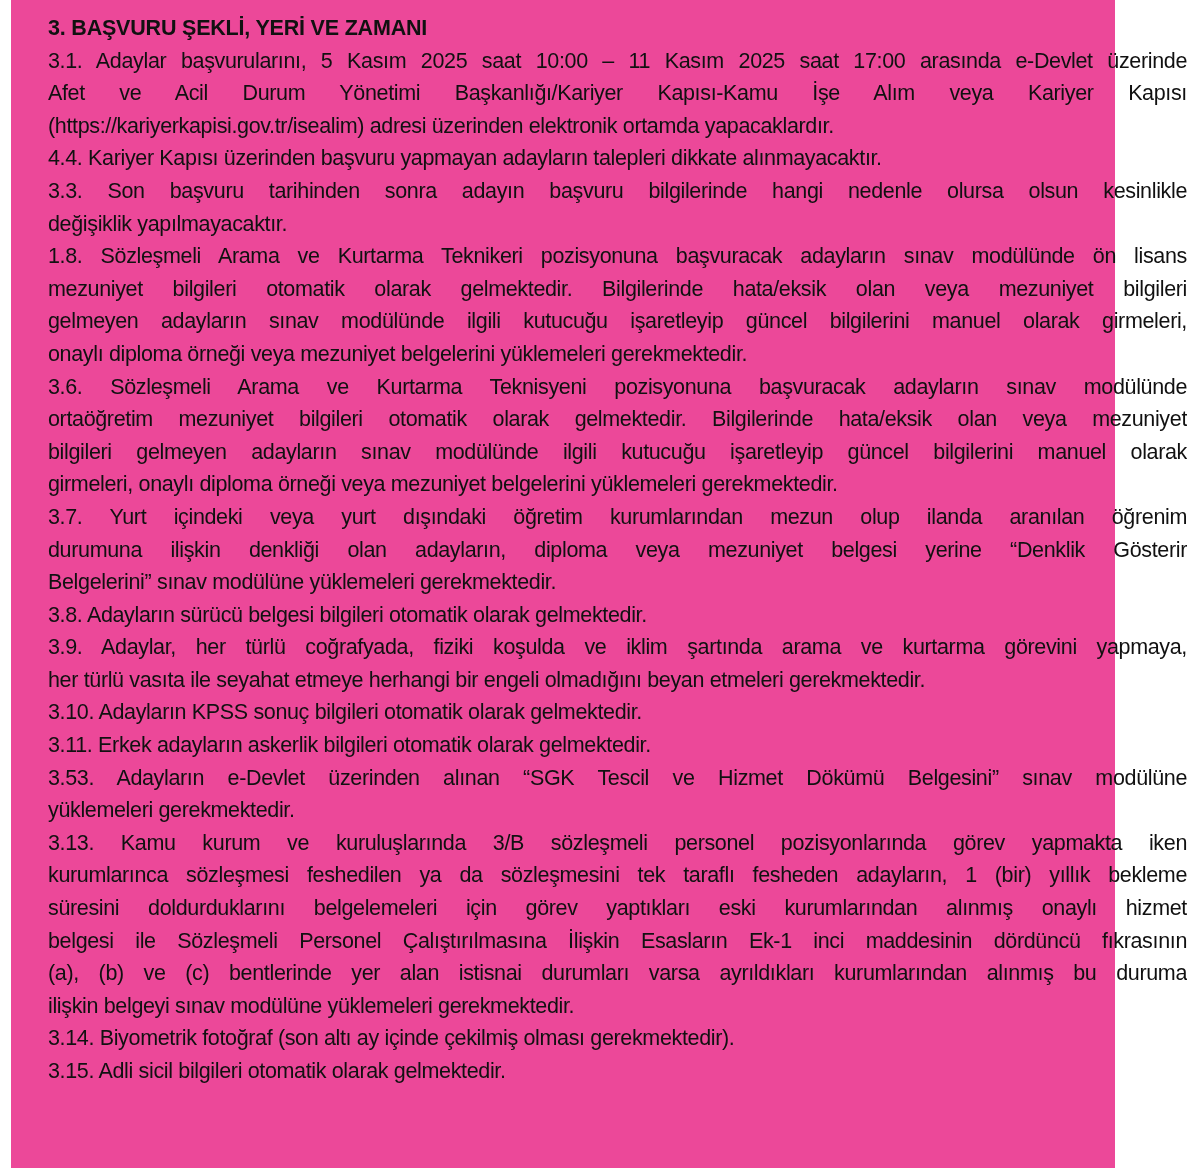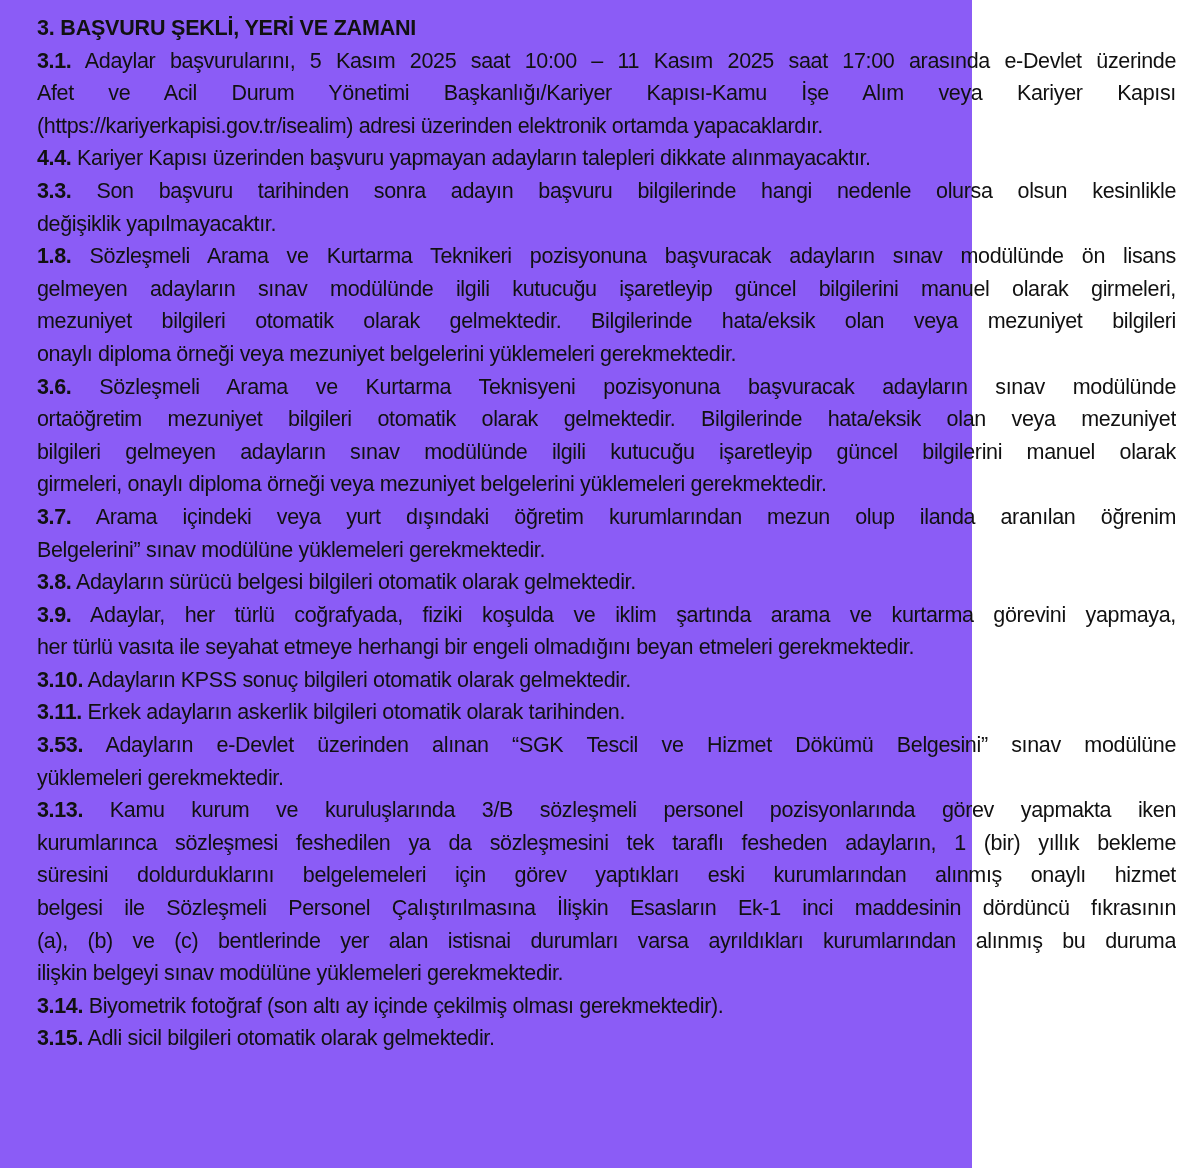--- a/index.html
+++ b/index.html
@@ -9,23 +9,24 @@
     }
     body {
       width: 1200px;
       height: 1168px;
       overflow: hidden;
       font-family: "Liberation Sans", "DejaVu Sans", sans-serif;
       color: #111111;
     }
     .page {
       position: relative;
-      width: 972px;
+      width: 1104px;
       height: 1168px;
-      background: #8b5cf6;
+      background: #ec4899;
+      margin-left: 11px;
     }
     .content {
       position: absolute;
       left: 37px;
       top: 12px;
       width: 1139px;
     }
     .line {
       height: 32.6px;
       line-height: 32.6px;
@@ -38,21 +39,21 @@
       text-align-last: justify;
       white-space: normal;
       overflow: hidden;
     }
     .title {
       font-weight: bold;
       font-size: 21.5px;
       letter-spacing: -0.2px;
     }
     .num {
-      font-weight: bold;
+      font-weight: normal;
     }
   </style>
 </head>
 <body>
 
 <div class="page">
   <div class="content" id="content">
     <div class="line title">3. BAŞVURU ŞEKLİ, YERİ VE ZAMANI</div>
 
   <div>
@@ -62,46 +63,47 @@
       </div>
       <div>
         <div class="line"><span class="num">4.4.</span><span> Kariyer Kapısı üzerinden başvuru yapmayan adayların talepleri dikkate alınmayacaktır.</span></div>
       </div>
       <div>
         <div class="line justify"><span class="num">3.3.</span><span> Son başvuru tarihinden sonra adayın başvuru bilgilerinde hangi nedenle olursa olsun kesinlikle</span></div>
         <div class="line"><span>değişiklik yapılmayacaktır.</span></div>
       </div>
       <div>
         <div class="line justify"><span class="num">1.8.</span><span> Sözleşmeli Arama ve Kurtarma Teknikeri pozisyonuna başvuracak adayların sınav modülünde ön lisans</span></div>
+        <div class="line justify"><span>mezuniyet bilgileri otomatik olarak gelmektedir. Bilgilerinde hata/eksik olan veya mezuniyet bilgileri</span></div>
         <div class="line justify"><span>gelmeyen adayların sınav modülünde ilgili kutucuğu işaretleyip güncel bilgilerini manuel olarak girmeleri,</span></div>
-        <div class="line justify"><span>mezuniyet bilgileri otomatik olarak gelmektedir. Bilgilerinde hata/eksik olan veya mezuniyet bilgileri</span></div>
         <div class="line"><span>onaylı diploma örneği veya mezuniyet belgelerini yüklemeleri gerekmektedir.</span></div>
       </div>
       <div>
         <div class="line justify"><span class="num">3.6.</span><span> Sözleşmeli Arama ve Kurtarma Teknisyeni pozisyonuna başvuracak adayların sınav modülünde</span></div>
         <div class="line justify"><span>ortaöğretim mezuniyet bilgileri otomatik olarak gelmektedir. Bilgilerinde hata/eksik olan veya mezuniyet</span></div>
         <div class="line justify"><span>bilgileri gelmeyen adayların sınav modülünde ilgili kutucuğu işaretleyip güncel bilgilerini manuel olarak</span></div>
         <div class="line"><span>girmeleri, onaylı diploma örneği veya mezuniyet belgelerini yüklemeleri gerekmektedir.</span></div>
       </div>
       <div>
-        <div class="line justify"><span class="num">3.7.</span><span> Arama içindeki veya yurt dışındaki öğretim kurumlarından mezun olup ilanda aranılan öğrenim</span></div>
+        <div class="line justify"><span class="num">3.7.</span><span> Yurt içindeki veya yurt dışındaki öğretim kurumlarından mezun olup ilanda aranılan öğrenim</span></div>
+        <div class="line justify"><span>durumuna ilişkin denkliği olan adayların, diploma veya mezuniyet belgesi yerine “Denklik Gösterir</span></div>
         <div class="line"><span>Belgelerini” sınav modülüne yüklemeleri gerekmektedir.</span></div>
       </div>
       <div>
         <div class="line"><span class="num">3.8.</span><span> Adayların sürücü belgesi bilgileri otomatik olarak gelmektedir.</span></div>
       </div>
       <div>
         <div class="line justify"><span class="num">3.9.</span><span> Adaylar, her türlü coğrafyada, fiziki koşulda ve iklim şartında arama ve kurtarma görevini yapmaya,</span></div>
         <div class="line"><span>her türlü vasıta ile seyahat etmeye herhangi bir engeli olmadığını beyan etmeleri gerekmektedir.</span></div>
       </div>
       <div>
         <div class="line"><span class="num">3.10.</span><span> Adayların KPSS sonuç bilgileri otomatik olarak gelmektedir.</span></div>
       </div>
       <div>
-        <div class="line"><span class="num">3.11.</span><span> Erkek adayların askerlik bilgileri otomatik olarak tarihinden.</span></div>
+        <div class="line"><span class="num">3.11.</span><span> Erkek adayların askerlik bilgileri otomatik olarak gelmektedir.</span></div>
       </div>
       <div>
         <div class="line justify"><span class="num">3.53.</span><span> Adayların e-Devlet üzerinden alınan “SGK Tescil ve Hizmet Dökümü Belgesini” sınav modülüne</span></div>
         <div class="line"><span>yüklemeleri gerekmektedir.</span></div>
       </div>
       <div>
         <div class="line justify"><span class="num">3.13.</span><span> Kamu kurum ve kuruluşlarında 3/B sözleşmeli personel pozisyonlarında görev yapmakta iken</span></div>
         <div class="line justify"><span>kurumlarınca sözleşmesi feshedilen ya da sözleşmesini tek taraflı fesheden adayların, 1 (bir) yıllık bekleme</span></div>
         <div class="line justify"><span>süresini doldurduklarını belgelemeleri için görev yaptıkları eski kurumlarından alınmış onaylı hizmet</span></div>
         <div class="line justify"><span>belgesi ile Sözleşmeli Personel Çalıştırılmasına İlişkin Esasların Ek-1 inci maddesinin dördüncü fıkrasının</span></div>

